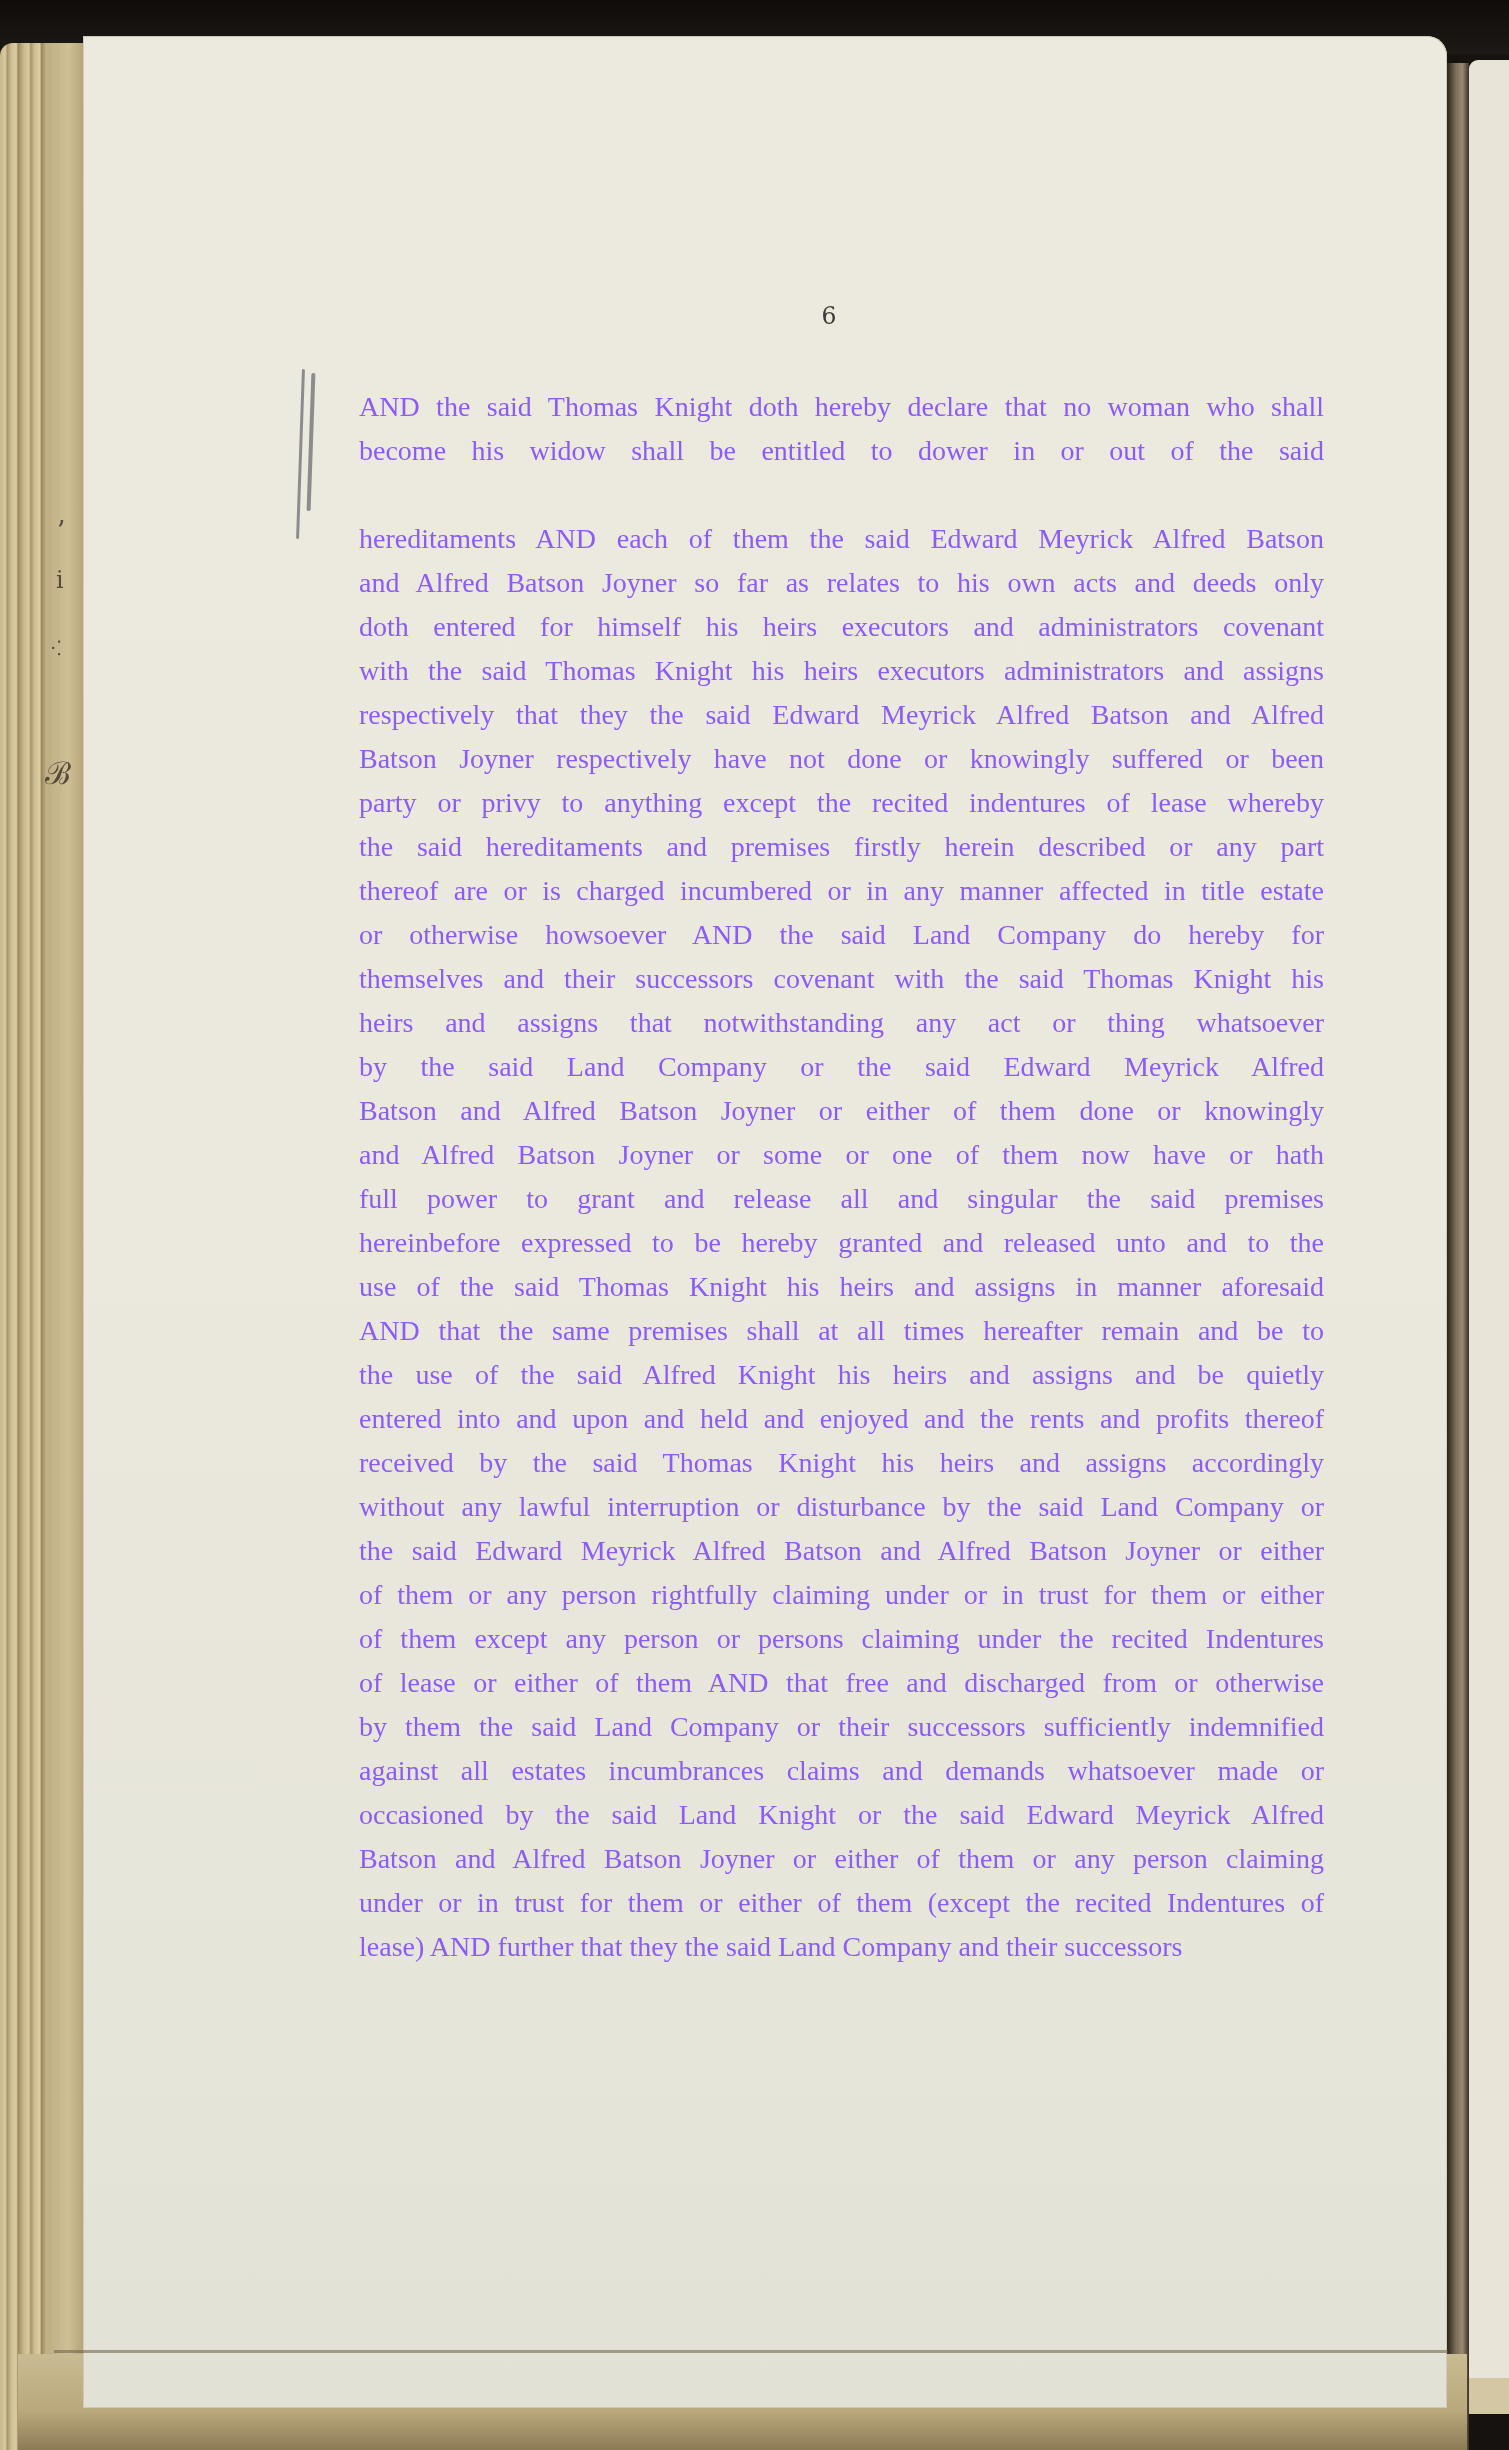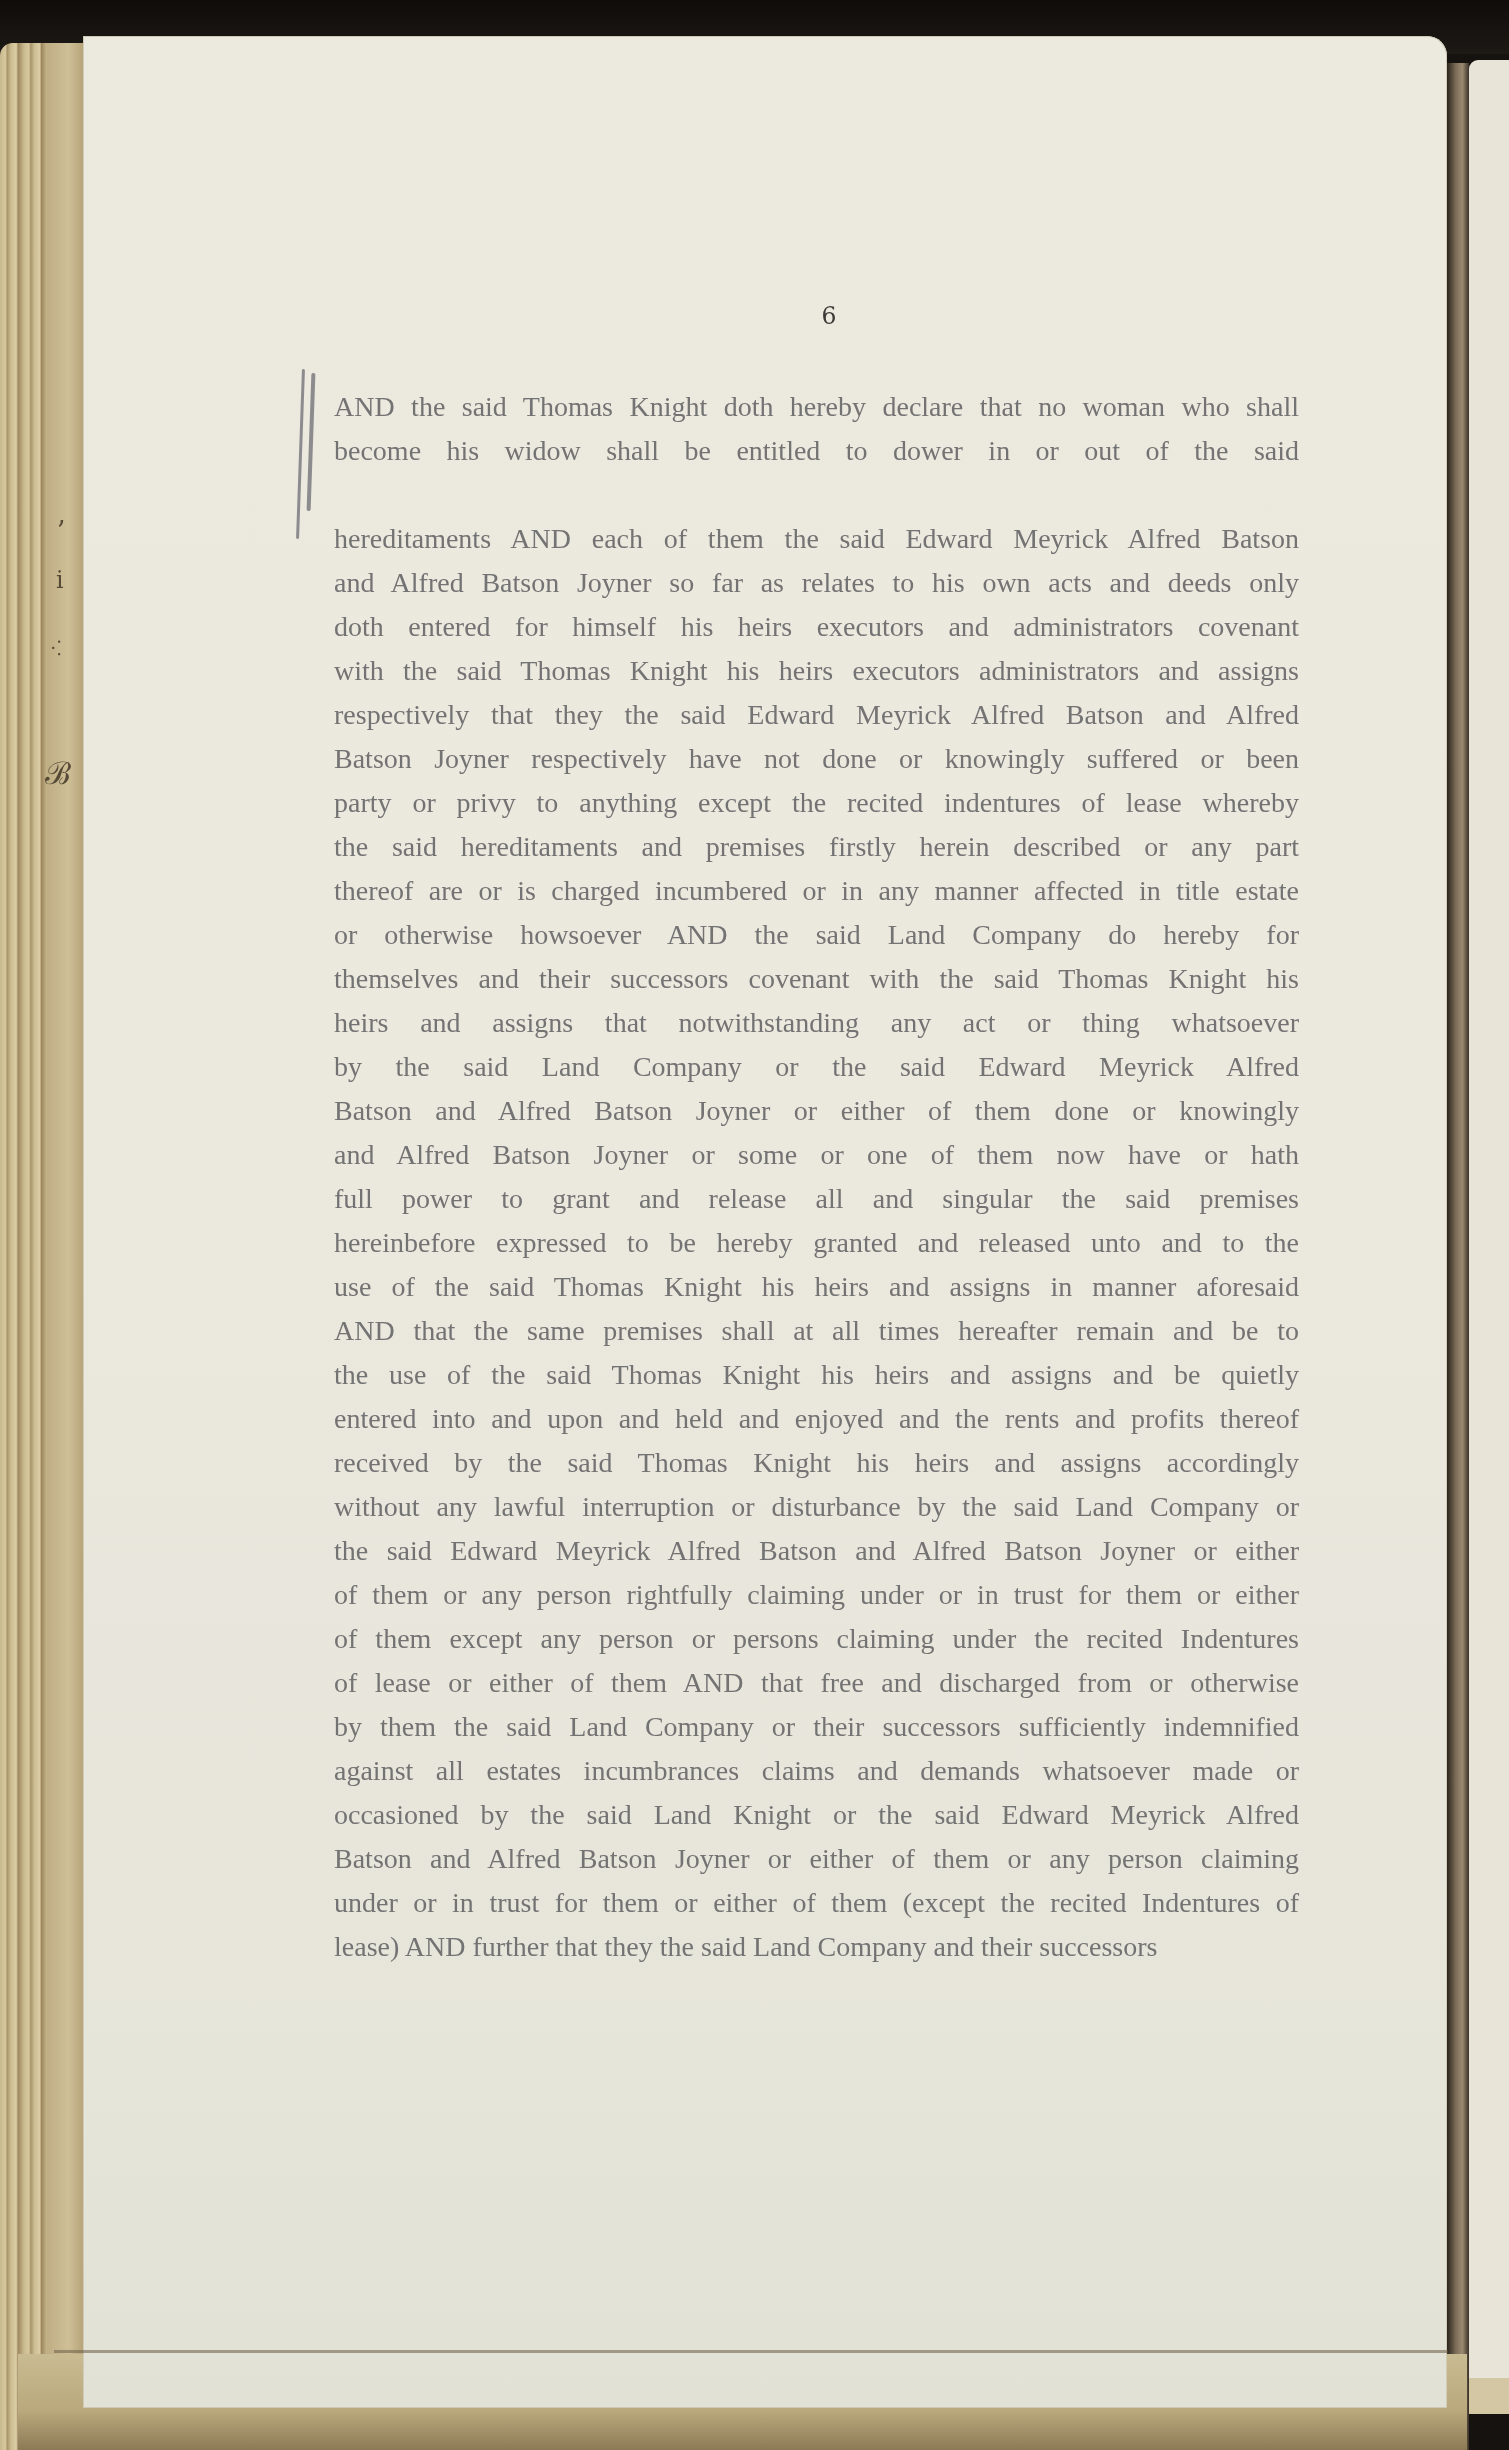--- a/index.html
+++ b/index.html
@@ -53,22 +53,22 @@
   }
   .margin-mark {
     position:absolute; font-family:"DejaVu Serif", serif; color:#3a2f22; font-size:27px; opacity:.8;
   }
 
   .page-number {
     position:absolute; left:818px; top:302px; width:22px; text-align:center;
     font-family:"DejaVu Serif", serif; font-size:23.5px; color:#3b3a36;
   }
   .body-text {
-    position:absolute; left:334px; top:385px; width:965px;
-    font-family:"Liberation Serif", serif; font-size:28px; color:#737373;
+    position:absolute; left:359px; top:385px; width:965px;
+    font-family:"Liberation Serif", serif; font-size:28px; color:#8b5cf6;
     line-height:44px;
   }
   .line {
     display:block; height:44px; white-space:nowrap;
     text-align:justify; text-align-last:justify;
   }
   .line.last { text-align-last:left; }
 </style>
 </head>
 <body>
@@ -109,21 +109,21 @@
     <span class="line" style="white-space: normal;">or otherwise howsoever  AND the said Land Company do hereby for</span>
     <span class="line" style="white-space: normal;">themselves and their successors covenant with the said Thomas Knight his</span>
     <span class="line" style="white-space: normal;">heirs and assigns that notwithstanding any act or thing whatsoever</span>
     <span class="line" style="white-space: normal;">by the said Land Company or the said Edward Meyrick Alfred</span>
     <span class="line" style="white-space: normal;">Batson and Alfred Batson Joyner or either of them done or knowingly</span>
     <span class="line" style="white-space: normal;">and Alfred Batson Joyner or some or one of them now have or hath</span>
     <span class="line" style="white-space: normal;">full power to grant and release all and singular the said premises</span>
     <span class="line" style="white-space: normal;">hereinbefore expressed to be hereby granted and released unto and to the</span>
     <span class="line" style="white-space: normal;">use of the said Thomas Knight his heirs and assigns in manner aforesaid</span>
     <span class="line" style="white-space: normal;">AND that the same premises shall at all times hereafter remain and be to</span>
-    <span class="line" style="white-space: normal;">the use of the said Thomas Knight his heirs and assigns and be quietly</span>
+    <span class="line" style="white-space: normal;">the use of the said Alfred Knight his heirs and assigns and be quietly</span>
     <span class="line" style="white-space: normal;">entered into and upon and held and enjoyed and the rents and profits thereof</span>
     <span class="line" style="white-space: normal;">received by the said Thomas Knight his heirs and assigns accordingly</span>
     <span class="line" style="white-space: normal;">without any lawful interruption or disturbance by the said Land Company or</span>
     <span class="line" style="white-space: normal;">the said Edward Meyrick Alfred Batson and Alfred Batson Joyner or either</span>
     <span class="line" style="white-space: normal;">of them or any person rightfully claiming under or in trust for them or either</span>
     <span class="line" style="white-space: normal;">of them except any person or persons claiming under the recited Indentures</span>
     <span class="line" style="white-space: normal;">of lease or either of them  AND that free and discharged from or otherwise</span>
     <span class="line" style="white-space: normal;">by them the said Land Company or their successors sufficiently indemnified</span>
     <span class="line" style="white-space: normal;">against all estates incumbrances claims and demands whatsoever made or</span>
     <span class="line" style="white-space: normal;">occasioned by the said Land Knight or the said Edward Meyrick Alfred</span>

